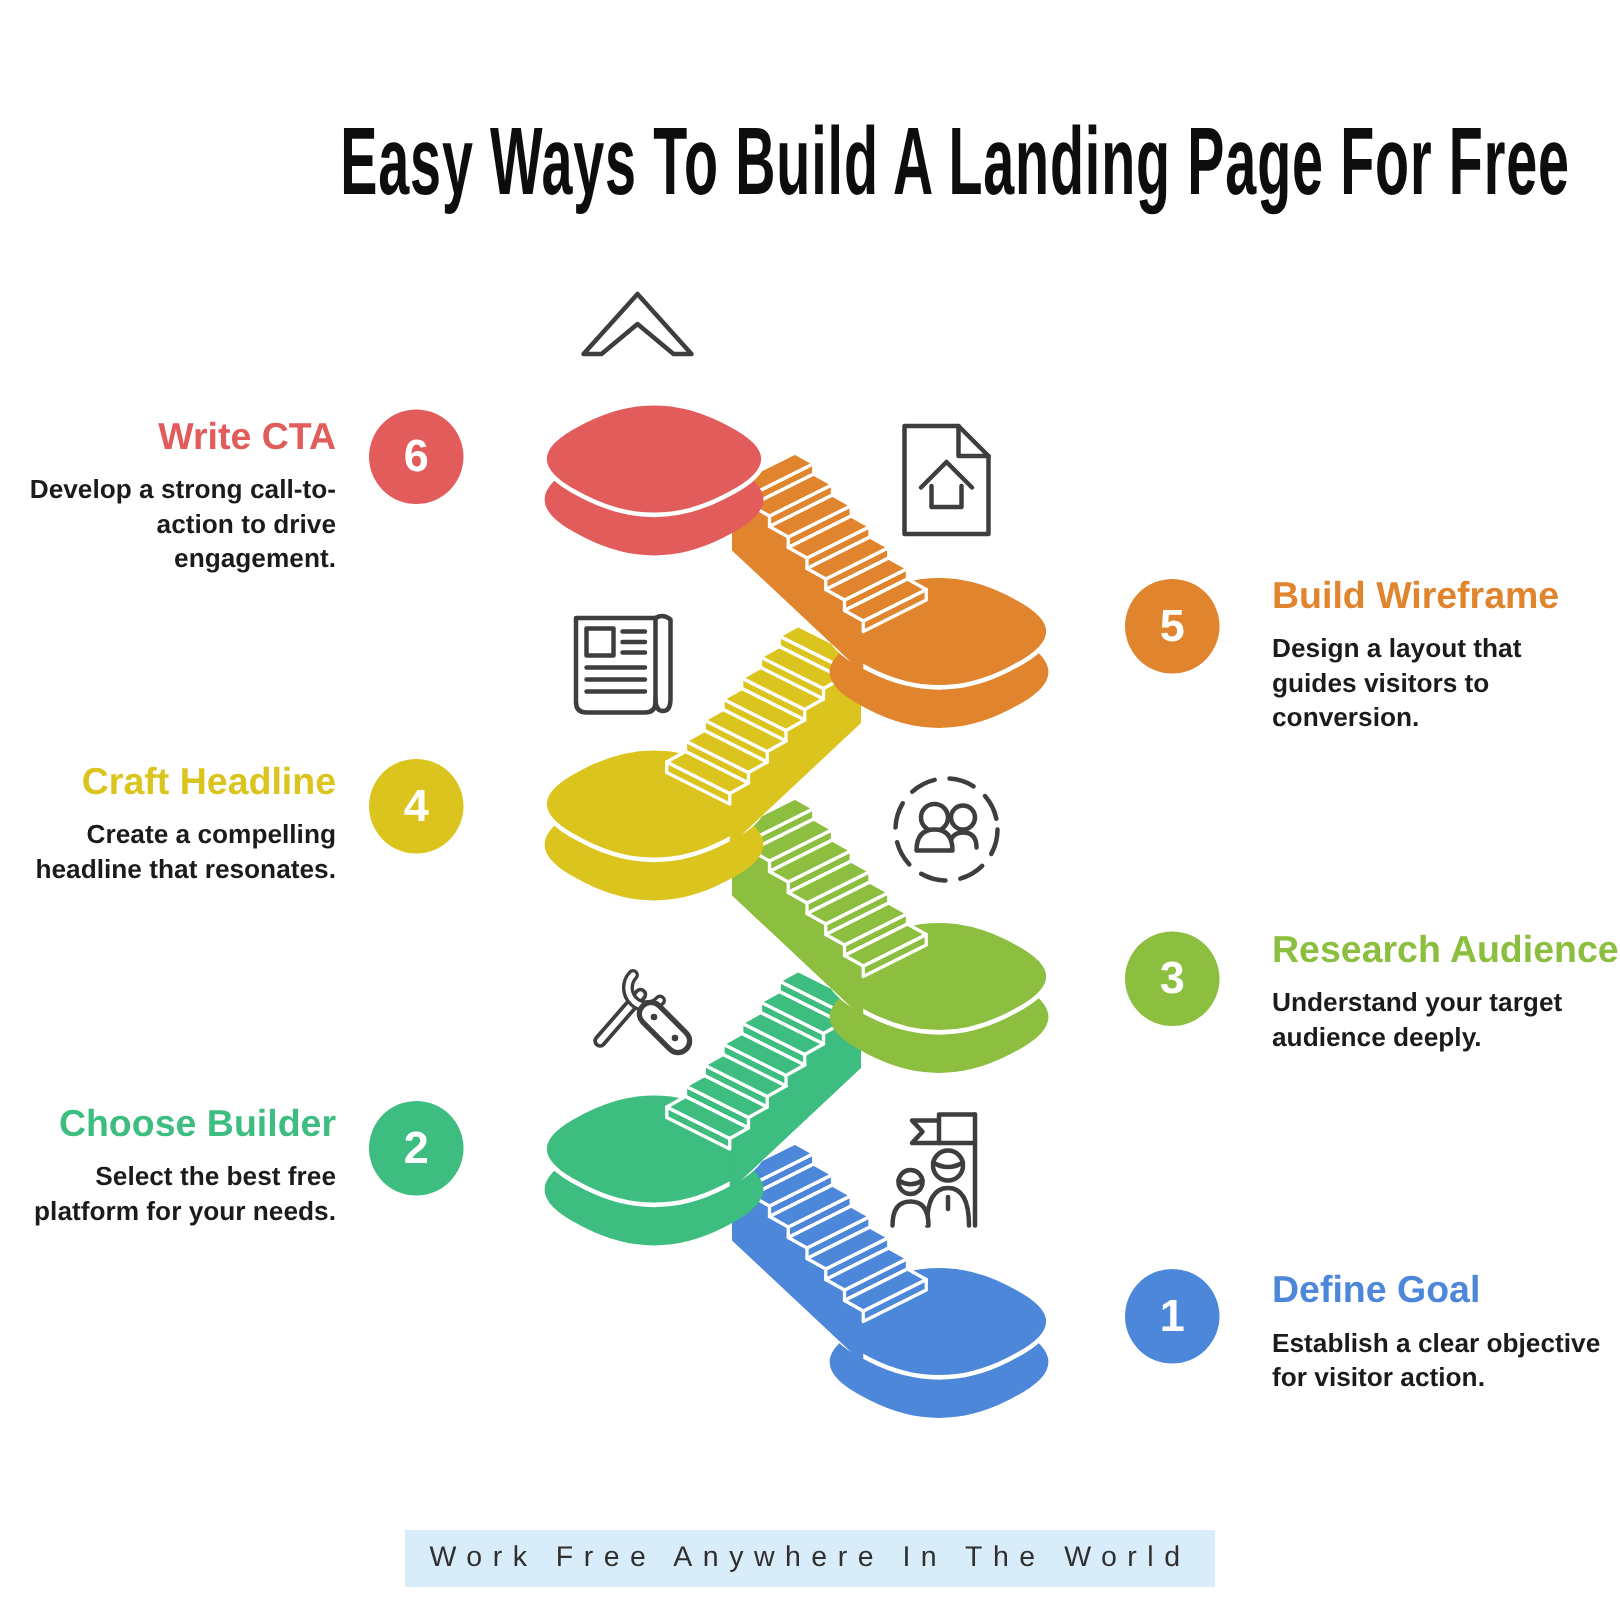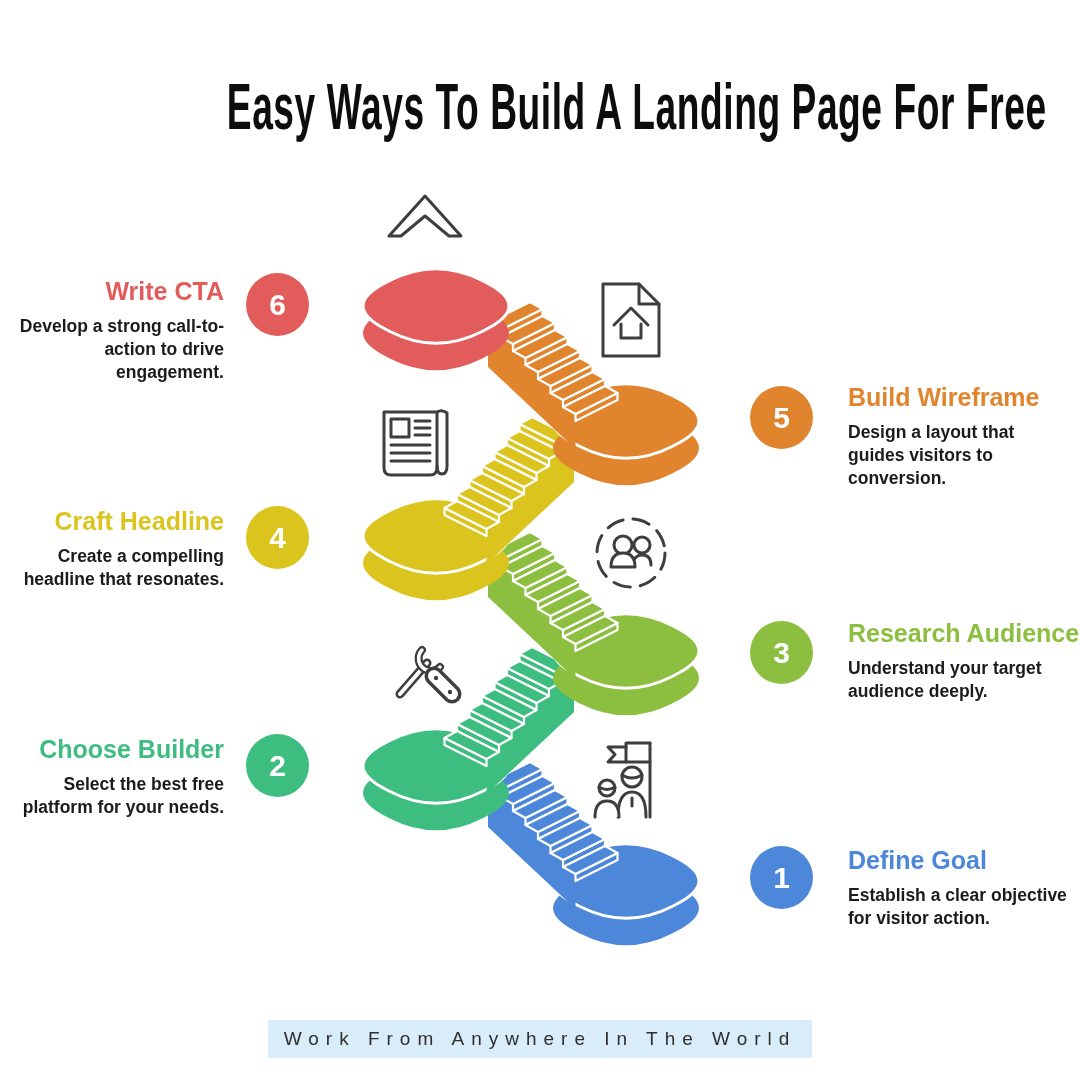--- a/index.html
+++ b/index.html
@@ -221,14 +221,14 @@
 conversion.</div>
 </div>
 <div class="entry entry-left" style="top:277px">
   <div class="entry-title" style="color: rgb(226, 92, 92);">Write CTA</div>
   <div class="entry-desc">Develop a strong call-to-
 action to drive
 engagement.</div>
 </div>
 
 <div class="footer-wrap">
-  <span class="footer-band">Work From Anywhere In The World</span>
+  <span class="footer-band">Work Free Anywhere In The World</span>
 </div>
 
 </body></html>

